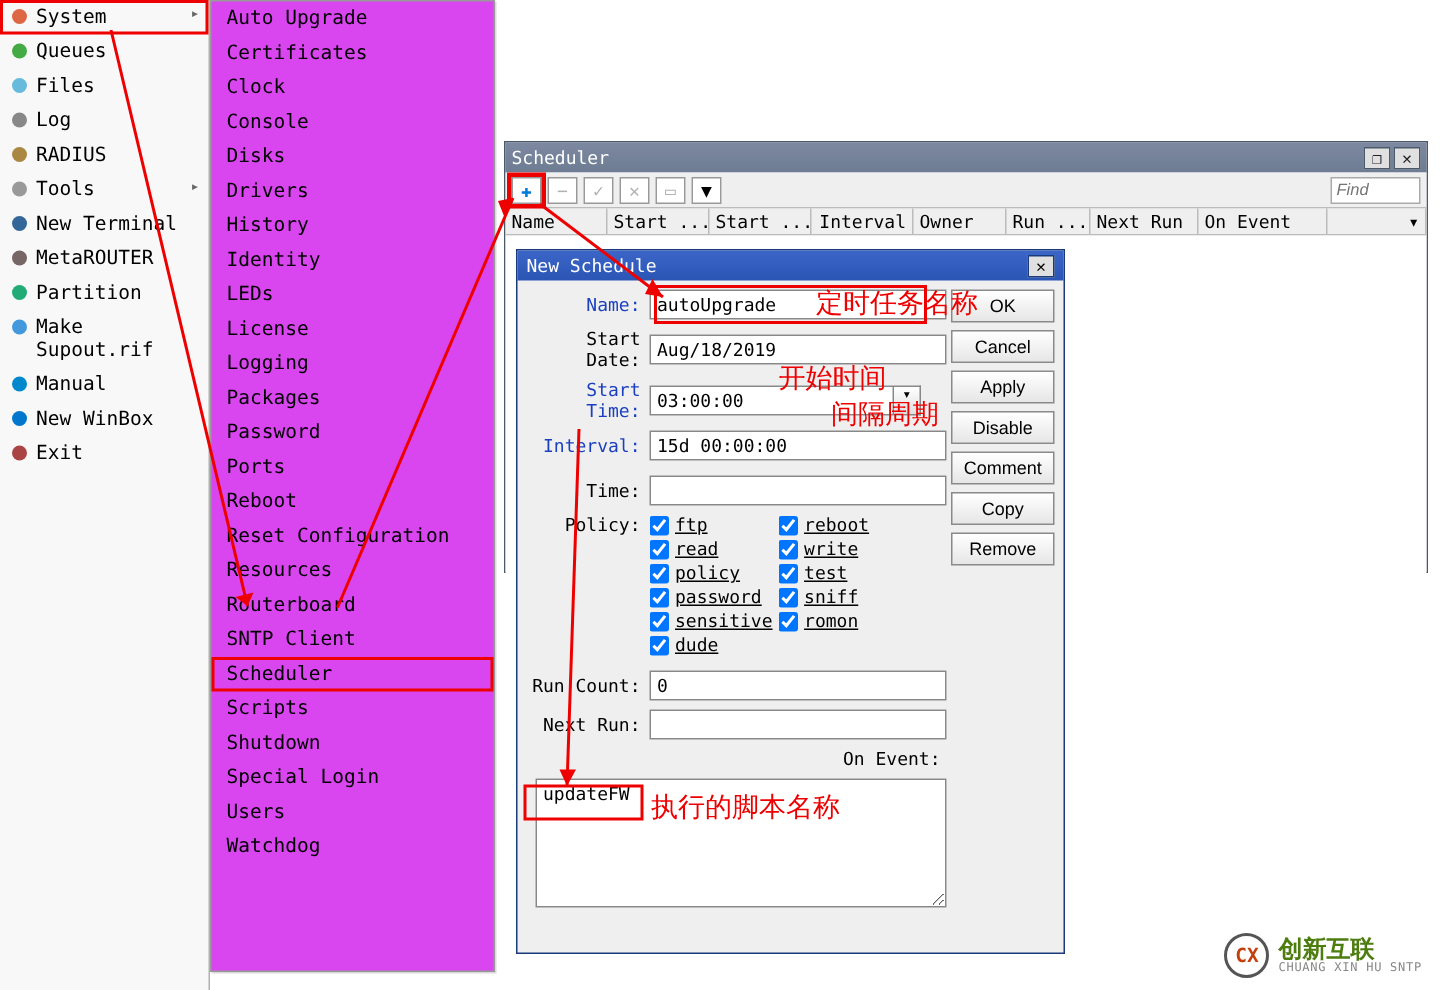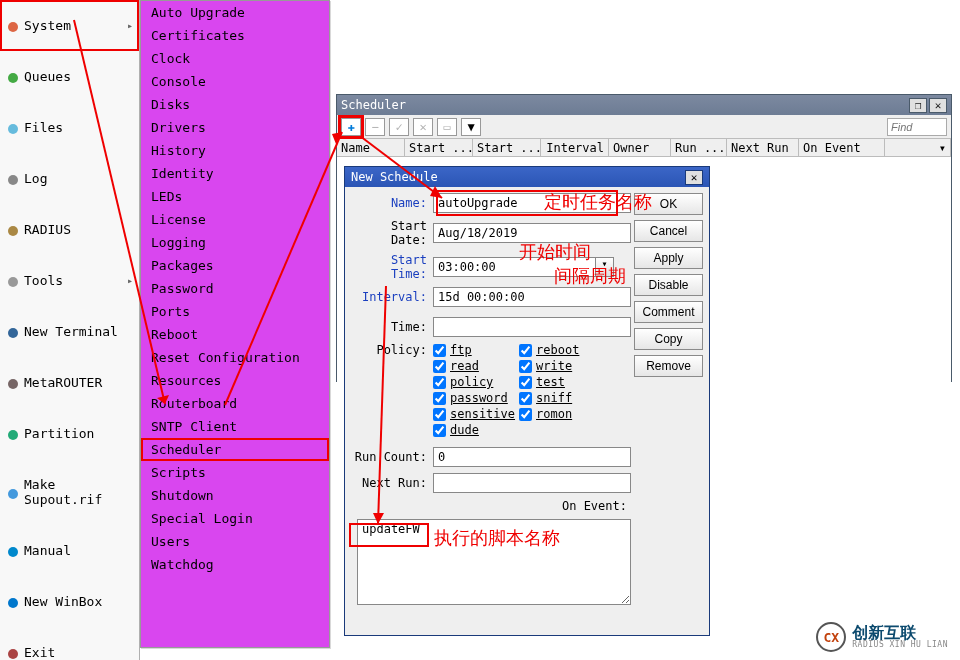--- a/index.html
+++ b/index.html
@@ -16,22 +16,22 @@
 .sidebar {
   position: absolute;
   left: 0; top: 0;
   width: 140px;
   height: 660px;
   background: #f8f8f8;
   border-right: 1px solid #b0b0b0;
 }
 .sidebar-item {
   display: flex;
-  align-items: center;
-  padding: 18px 6px;
+  align-items: flex-start;
+  padding: 4px 6px;
   cursor: pointer;
   gap: 4px;
 }
 .sidebar-item.boxed { outline: 2px solid #ef0000; outline-offset: -2px; }
 .ico { width: 14px; height: 14px; display: inline-block; }
 .ico svg { width: 14px; height: 14px; vertical-align: middle; }
 .expand { margin-left: auto; font-size: 10px; color: #666; }
 
 .submenu {
   position: absolute;
@@ -498,16 +498,16 @@
   <line x1="360" y1="136" x2="442" y2="198"></line>
   <path class="head" d="M442 198 l-12 -2 l5 -10 z"></path>
 
   <line x1="386" y1="286" x2="378" y2="524"></line>
   <path class="head" d="M378 524 l-5 -11 l11 0 z"></path>
 </svg>
 
 <div class="watermark">
   <div class="logo">CX</div>
   <div class="txt">
-    <div style="font-size:16px;font-weight:bold;color:#0c4a6e">创新互联</div>
-    <div style="font-size:8px;letter-spacing:0.5px;color:#888">RADIUS XIN HU LIAN</div>
+    <div style="font-size:16px;font-weight:bold;color:#4d7c0f">创新互联</div>
+    <div style="font-size:8px;letter-spacing:0.5px;color:#888">CHUANG XIN HU SNTP</div>
   </div>
 </div>
 
 </body></html>

